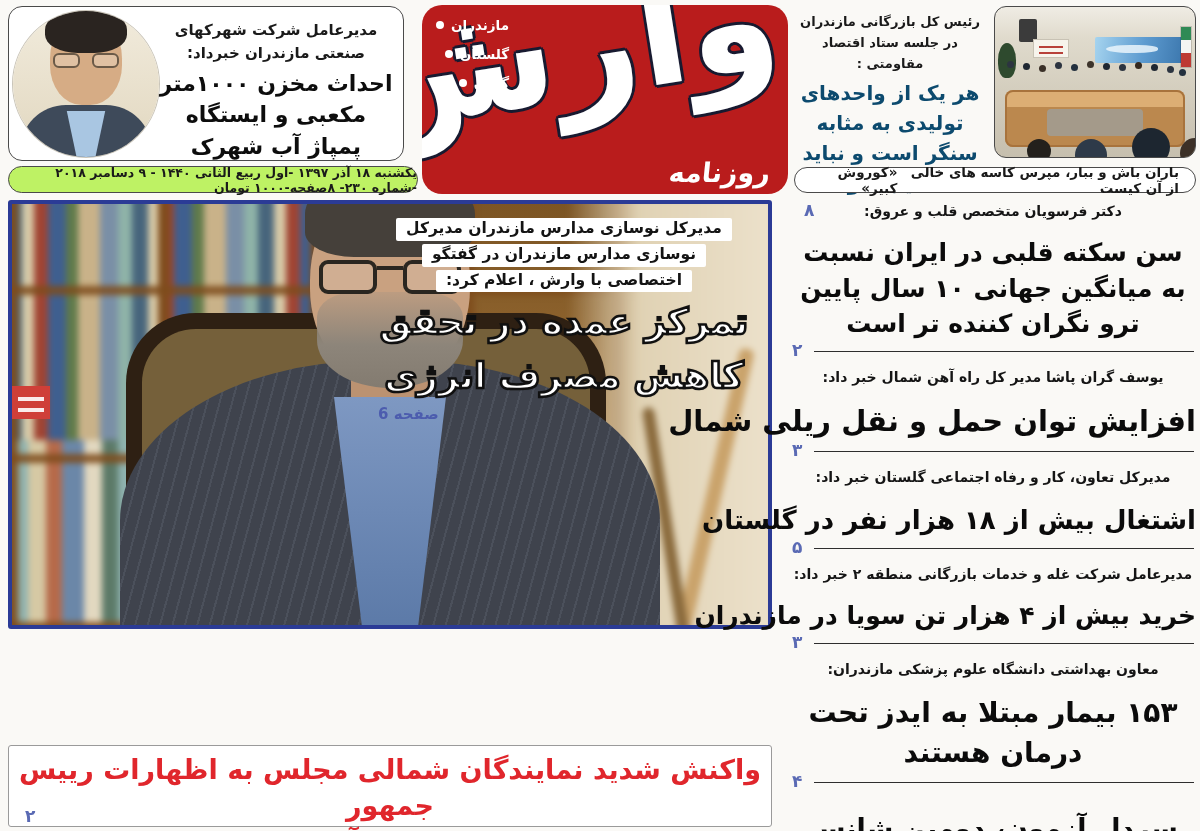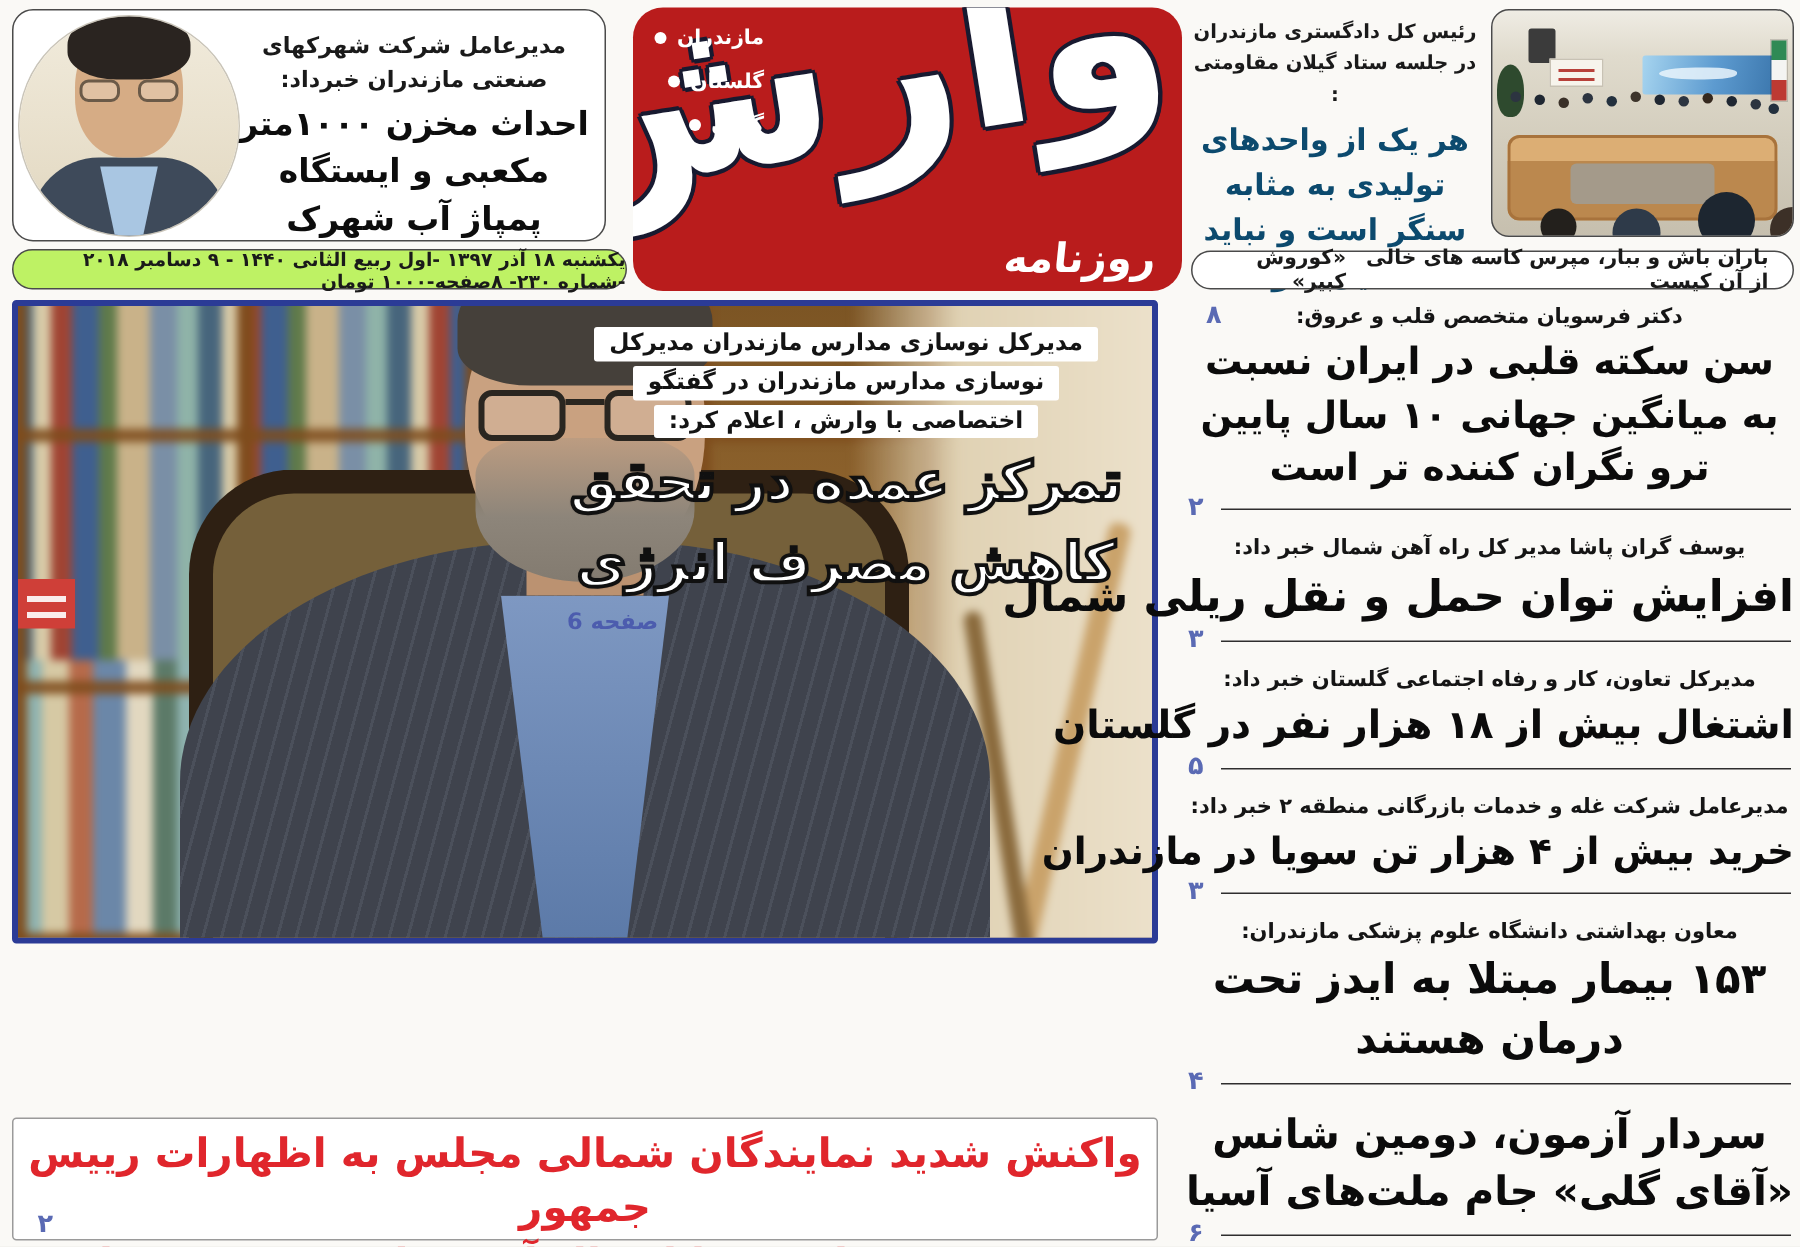--- a/index.html
+++ b/index.html
@@ -99,21 +99,21 @@
   .ms-kicker-line span { display:inline-block; background:#fff; padding:2px 10px 3px; margin-bottom:3px; font-size:15.5px; font-weight:700; color:#141414; border-radius:2px; }
   .ms-headline div { font-size:36px; font-weight:900; color:#fff; line-height:1.5; letter-spacing:-.5px;
     -webkit-text-stroke:2.6px #101010; text-shadow:0 0 2px rgba(0,0,0,.85); }
   .ms-page { margin-top:2px; color:#4c5cae; font-size:15px; font-weight:700; text-align:left; padding-left:10px; }
 
   
   .right-column { position:absolute; left:790px; top:200px; width:406px; height:631px; display:flex; flex-direction:column; justify-content:space-between; }
   .rc-item { text-align:center; }
   .rc-kicker { font-size:14px; font-weight:700; color:#151515; line-height:1.6; }
   .rc-kicker:empty { display:none; }
-  .rc-headline { font-weight:900; color:#0b0b0b; line-height:1.42; margin-top:1px; }
+  .rc-headline { font-weight:900; color:#0b0b0b; line-height:1.42; margin-top:13px; }
   .rc-item:nth-of-type(1) .rc-headline { font-size:25px; }
   .rc-item:nth-of-type(2) .rc-headline { font-size:29px; white-space:nowrap; }
   .rc-item:nth-of-type(3) .rc-headline { font-size:26px; white-space:nowrap; }
   .rc-item:nth-of-type(4) .rc-headline { font-size:25px; white-space:nowrap; }
   .rc-item:nth-of-type(5) .rc-headline { font-size:28px; }
   .rc-item:nth-of-type(6) .rc-headline { font-size:27px; }
   .rc-sep { display:flex; direction:ltr; align-items:flex-start; gap:12px; padding:0 2px; margin-top:7px; }
   .rc-num { color:#5a6ab4; font-size:17px; font-weight:700; line-height:1; transform:translateY(-7px); }
   .rc-line { flex:1; border-top:1.5px solid #2e2e2e; margin-top:2px; }
 
@@ -174,21 +174,21 @@
       <div class="mt-banner-blue"></div>
       <div class="mt-banner-white"></div>
       <div class="mt-flag"></div>
       <div class="mt-plant"></div>
       <div class="mt-table"></div>
       <div class="mt-floor"></div>
       <div class="mt-heads"></div>
       <div class="mt-fg"></div>
     </div>
     <div class="tr-text">
-      <div class="tr-kicker">رئیس کل دادگستری مازندران در جلسه ستاد گیلان مقاومتی :</div>
+      <div class="tr-kicker">رئیس کل بازرگانی مازندران در جلسه ستاد اقتصاد مقاومتی :</div>
       <div class="tr-headline">هر یک از واحدهای تولیدی به مثابه سنگر است و نباید تعطیل شوند</div>
       <div class="tr-page">۸</div>
     </div>
   </div>
 
   <div class="quote-strip">
     <span>باران باش و ببار، مپرس کاسه های خالی از آن کیست</span>
     <span>«کوروش کبیر»</span>
   </div>
 

